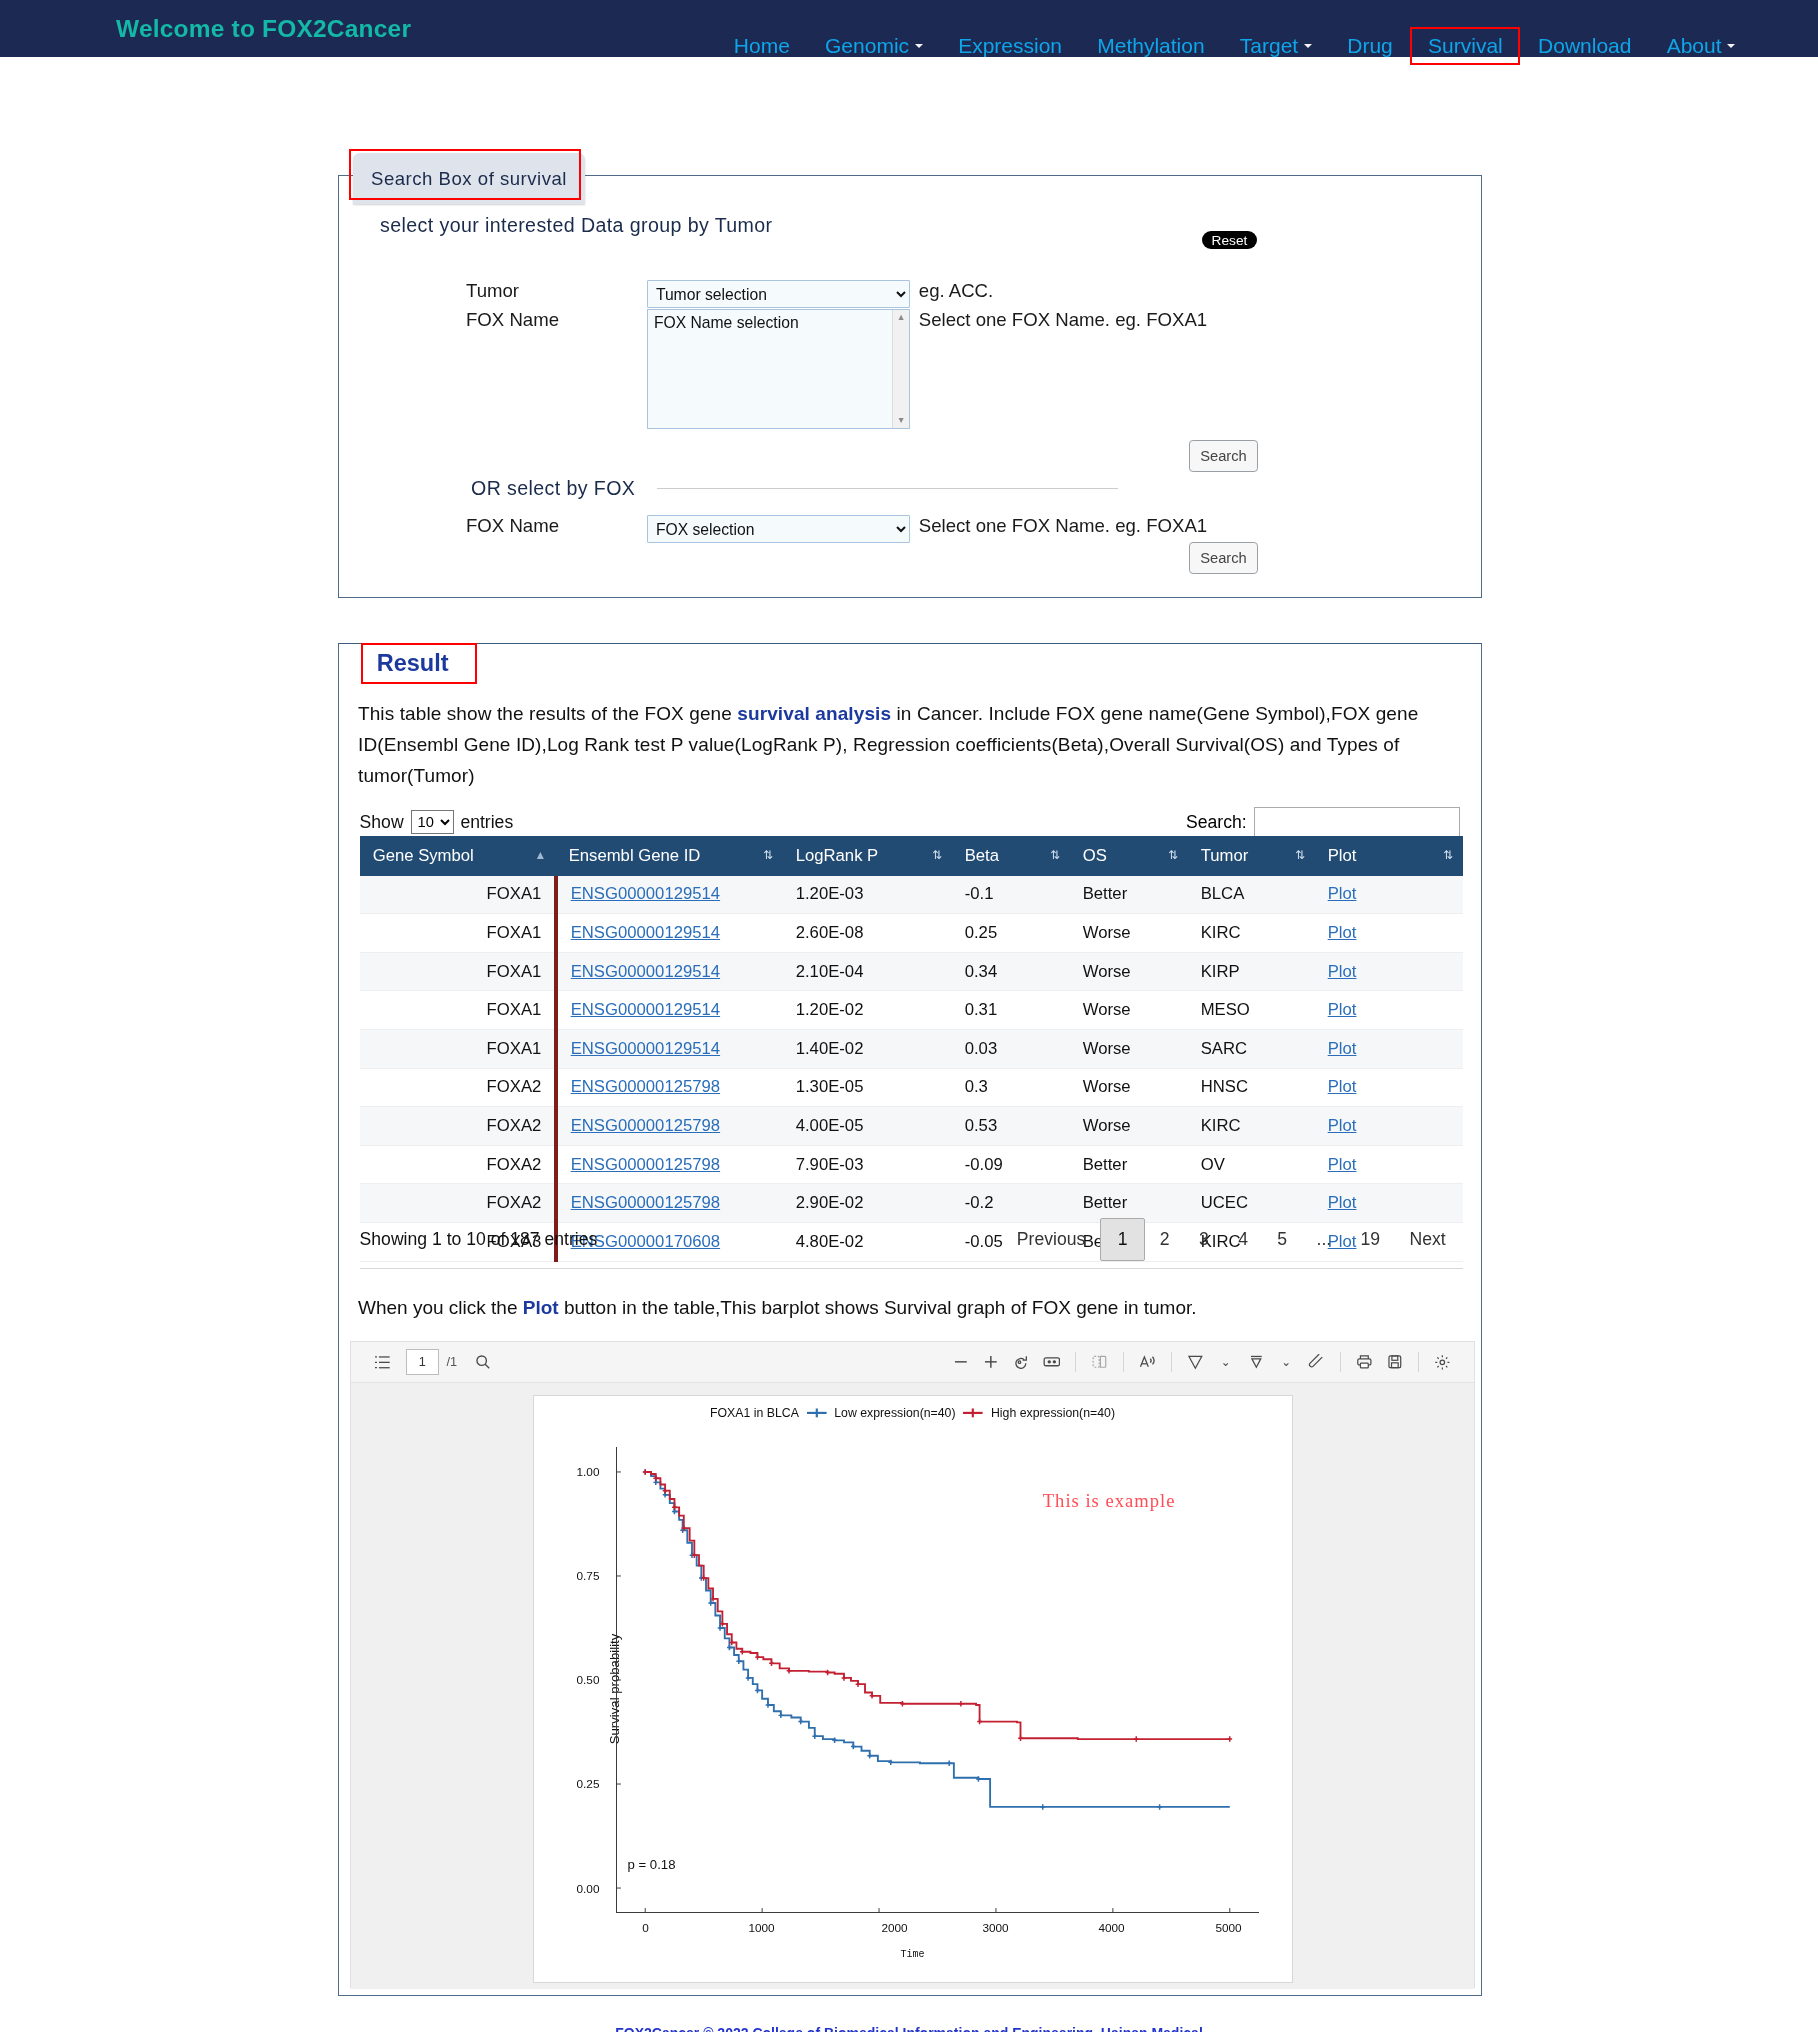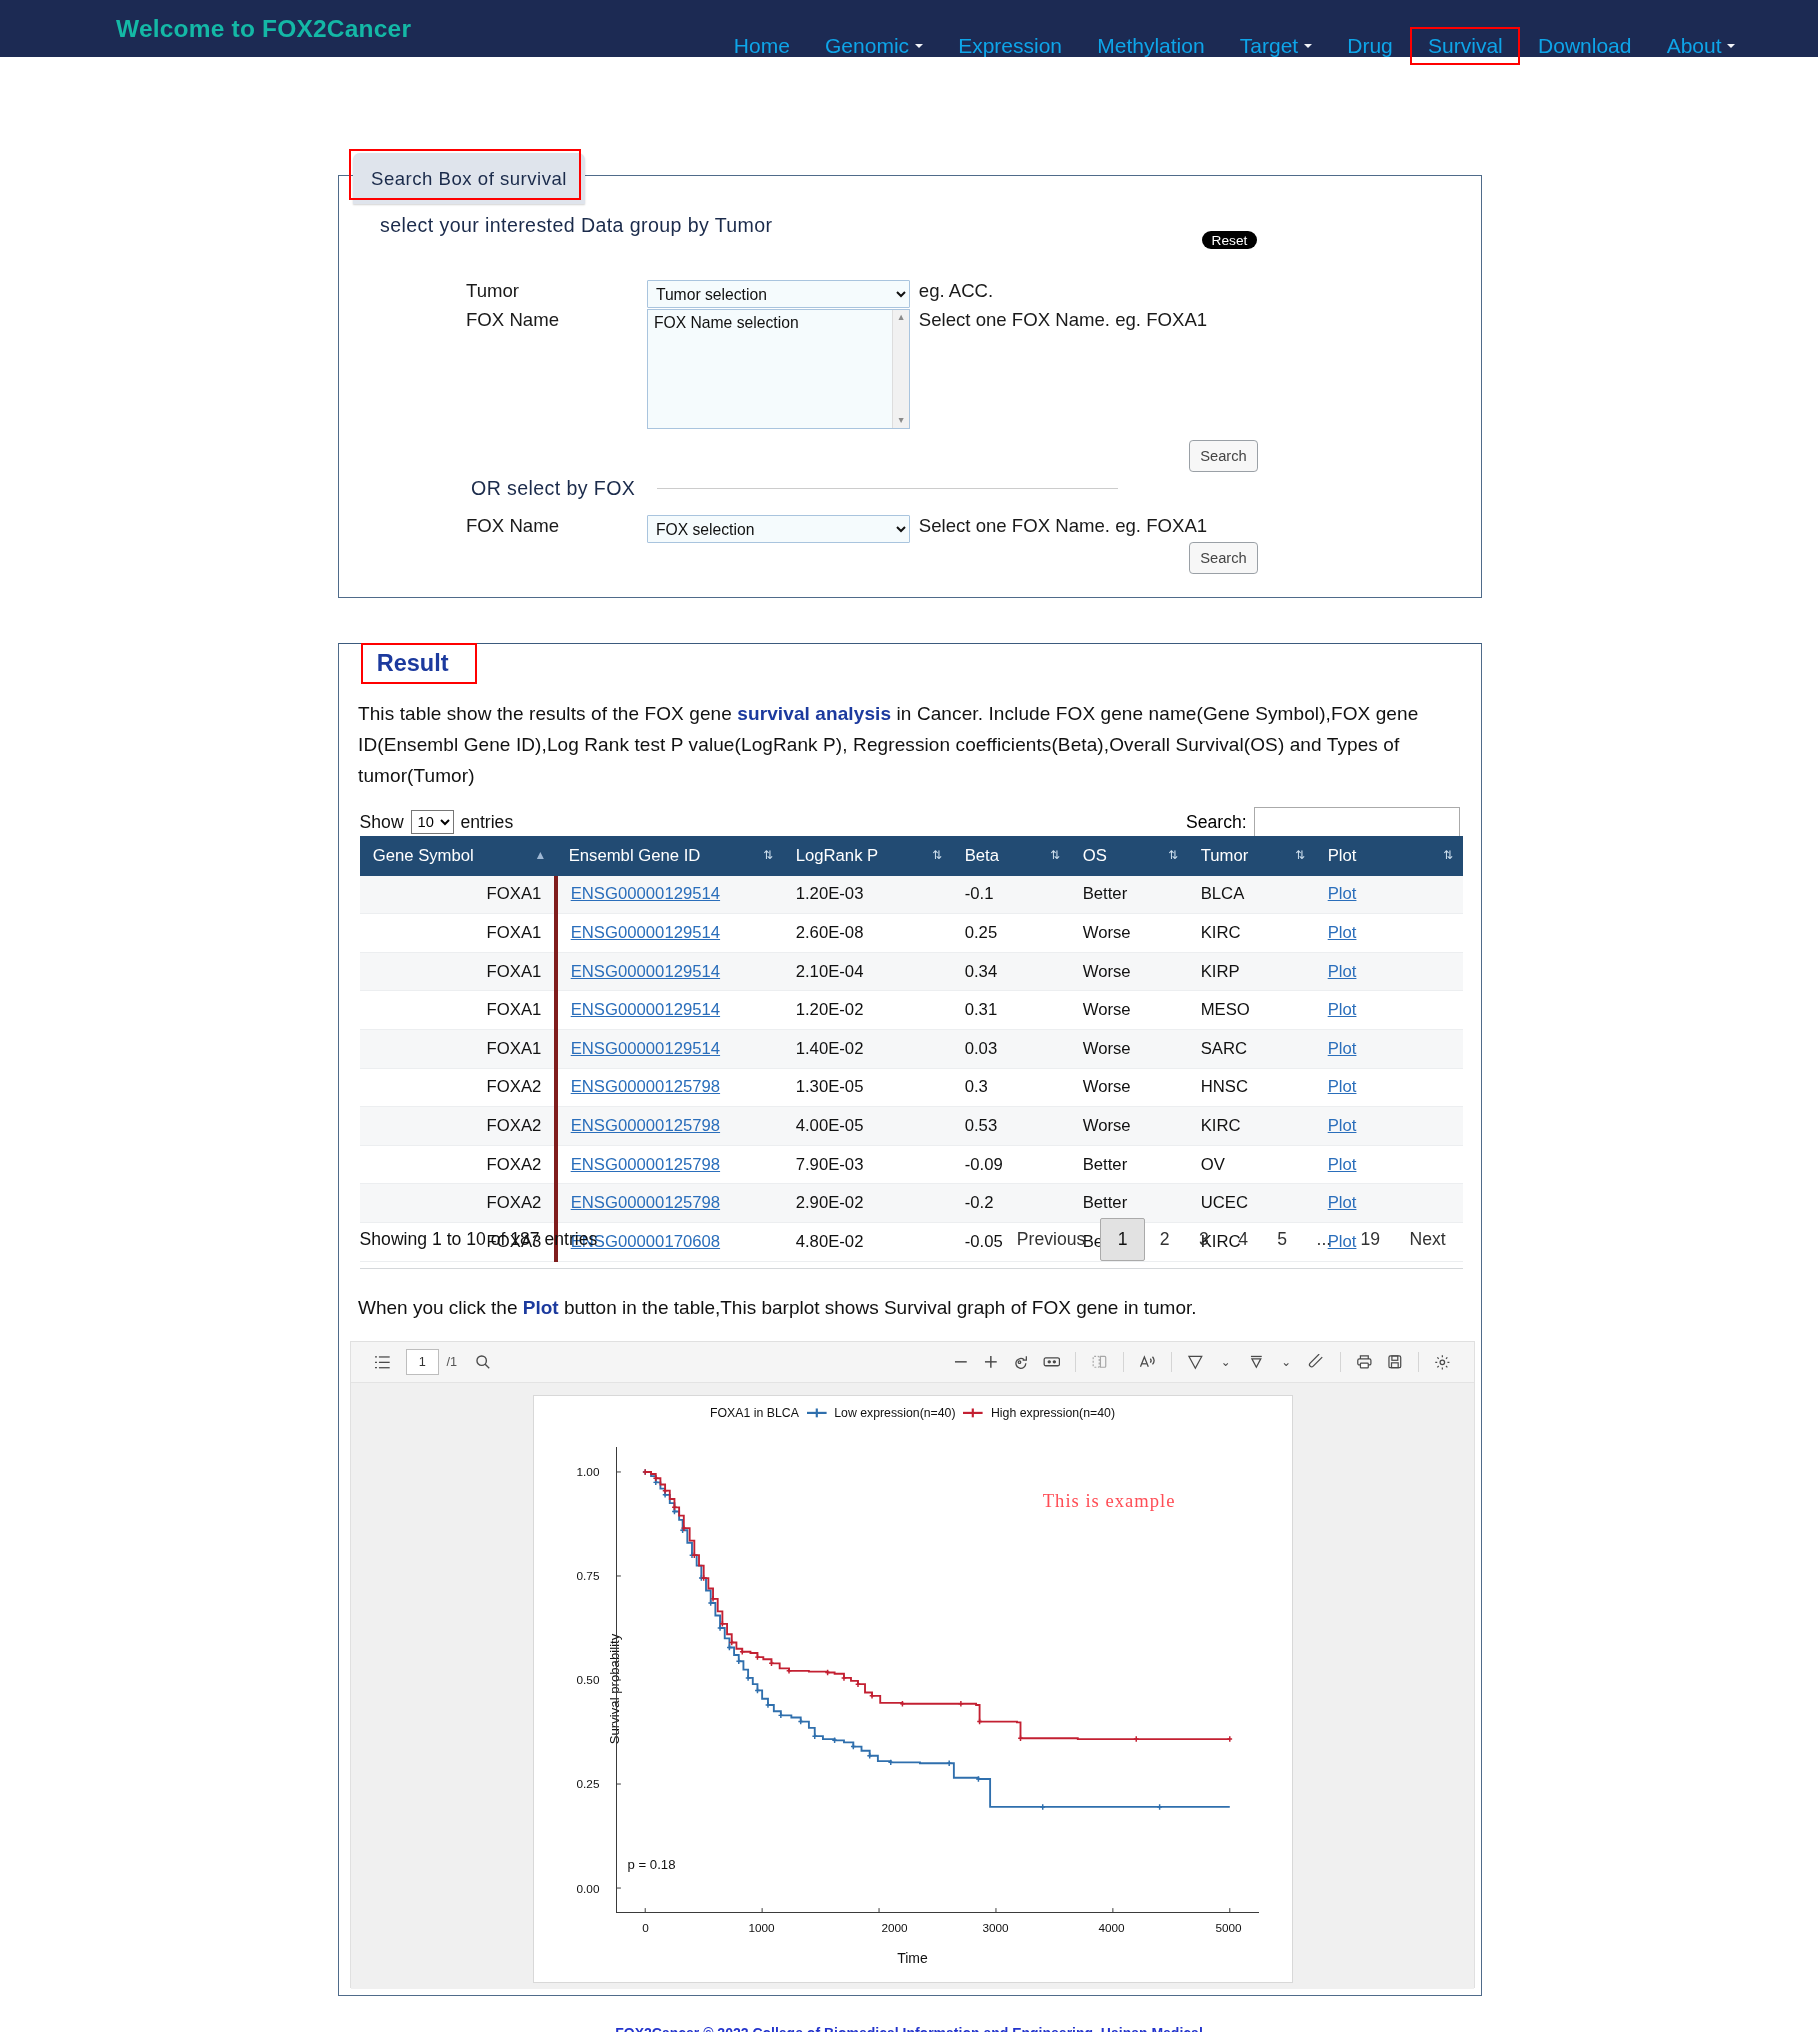--- a/index.html
+++ b/index.html
@@ -217,22 +217,22 @@
   .axis-line-x{ position:absolute; left:0; bottom:0; width:100%; height:1px; background:#3a3a3a;}
   .ytick{ position:absolute; right:100%; margin-right:6.9px; transform:translateY(-50%);
           font-size:11.8px; color:#111; white-space:nowrap;}
   .xtick{ position:absolute; top:100%; margin-top:8.8px; transform:translateX(-50%);
           font-size:11.8px; color:#111;}
   .ylabel{
     position:absolute; left:25.5px; top:50%; transform:translateY(-50%) rotate(-90deg);
     transform-origin:center; font-size:13.2px; color:#111; white-space:nowrap;
   }
   .xlabel{
-    position:absolute; left:0; right:0; bottom:16px; text-align:center;
-    font-size:14px; color:#111;
+    position:absolute; left:0; right:0; bottom:22px; text-align:center;
+    font-size:10px; color:#111;font-family:Liberation Mono, monospace;
   }
   .pval{ position:absolute; left:94px; bottom:110px; font-size:13.2px; color:#111;}
   .examplemark{
     position:absolute; right:116px; top:94px; color:#ff4d55; font-size:18.6px;
     font-family:"Liberation Serif", serif; letter-spacing:1px;
   }
 
   
   .footer{
     position:absolute; left:0; right:0; top:1966px; text-align:center;

